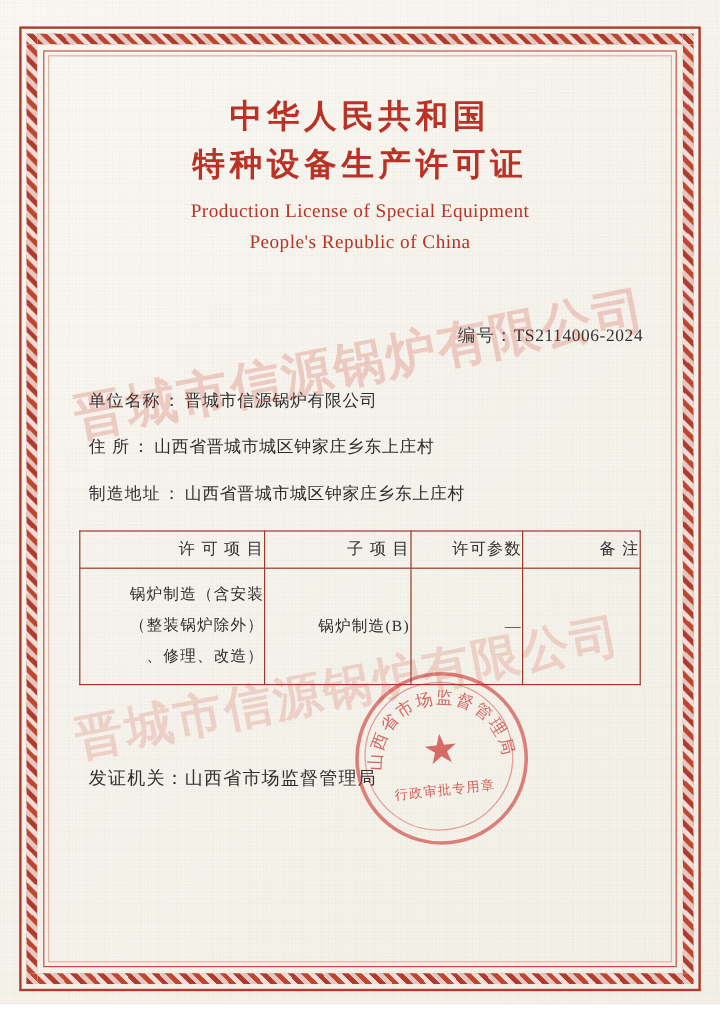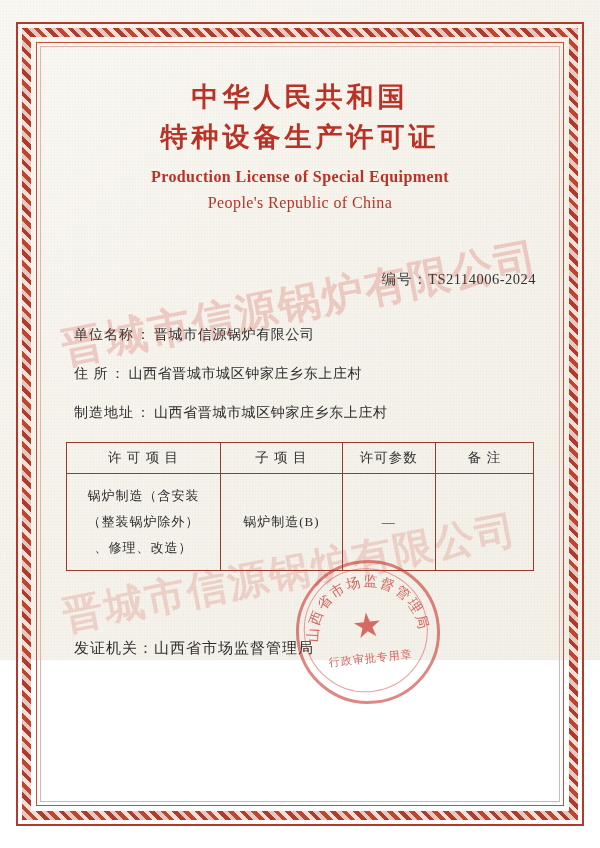--- a/index.html
+++ b/index.html
@@ -12,21 +12,21 @@
     height: 848px;
     font-family: "Liberation Serif", "DejaVu Serif", serif;
     position: relative;
     overflow: hidden;
   }
 
   .page {
     position: absolute;
     left: 0; top: 0;
     width: 600px;
-    height: 660px;
+    height: 837px;
     background:
       linear-gradient(135deg, rgba(250,248,243,1) 0%, rgba(246,243,236,1) 50%, rgba(243,240,232,1) 100%);
   }
   
   .texture {
     position: absolute;
     left: 0; top: 0; right: 0; bottom: 0;
     background-image:
       repeating-linear-gradient(0deg, rgba(0,0,0,0.012) 0px, rgba(0,0,0,0.012) 1px, transparent 1px, transparent 3px),
       repeating-linear-gradient(90deg, rgba(0,0,0,0.010) 0px, rgba(0,0,0,0.010) 1px, transparent 1px, transparent 3px);
@@ -92,21 +92,21 @@
     margin-top: 6px;
     line-height: 34px;
   }
   .title-en1, .title-en2 {
     text-align: center;
     color: #b93225;
     font-size: 16px;
     letter-spacing: 0.4px;
     font-family: "Liberation Serif", "DejaVu Serif", serif;
   }
-  .title-en1 { margin-top: 14px; font-weight: bold; }
+  .title-en1 { margin-top: 14px; }
   .title-en2 { margin-top: 8px; }
 
   .serial-row {
     margin-top: 58px;
     text-align: right;
     padding-right: 12px;
     font-size: 14.5px;
     color: #3a3a3a;
     letter-spacing: 1px;
   }
@@ -156,42 +156,42 @@
   table.lic {
     width: 100%;
     border-collapse: collapse;
     table-layout: fixed;
   }
   table.lic td, table.lic th {
     border: 1px solid #9a3a2b;
     font-weight: normal;
     font-size: 13px;
     color: #2f2f2f;
-    text-align: center;
+    text-align: right;
     letter-spacing: 1px;
     padding: 0;
   }
   table.lic thead td {
     height: 30px;
     font-size: 13.5px;
   }
   .col1 { width: 33%; }
   .col2 { width: 26%; }
   .col3 { width: 20%; }
   .col4 { width: 21%; }
 
   .cell-multi {
     height: 96px;
     vertical-align: middle;
     line-height: 26px;
     text-align: left;
     padding-left: 8px;
     font-size: 13px;
   }
-  .cell-multi div { white-space: nowrap; }
+  .cell-multi div { white-space: nowrap; font-family: Liberation Mono, monospace; }
   .cell-mid {
     vertical-align: middle;
     font-size: 13px;
     font-family: Liberation Serif, serif;
   }
   .dash { font-size: 14px; }
 
   .issuer {
     margin-top: 68px;
     padding-left: 22px;

